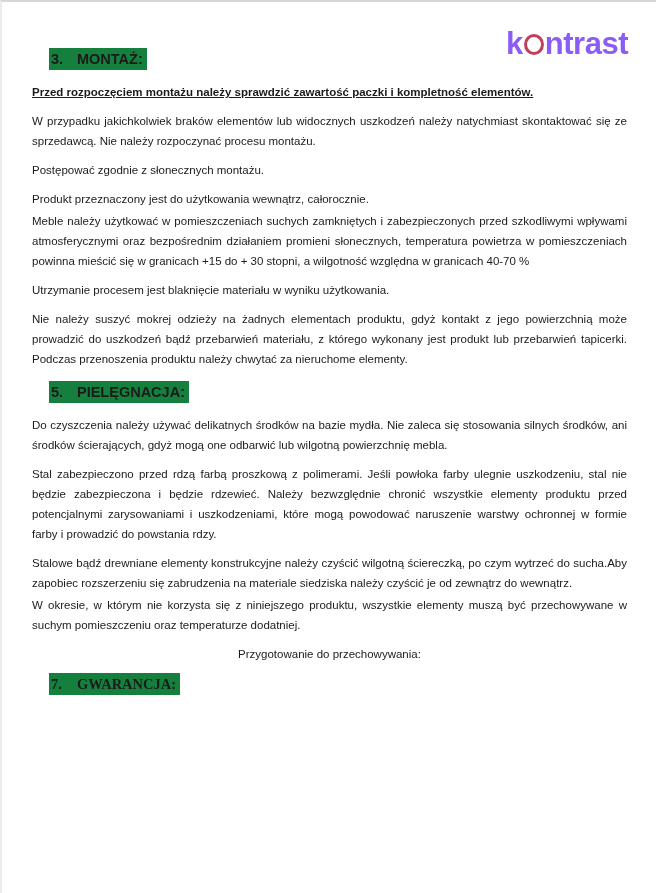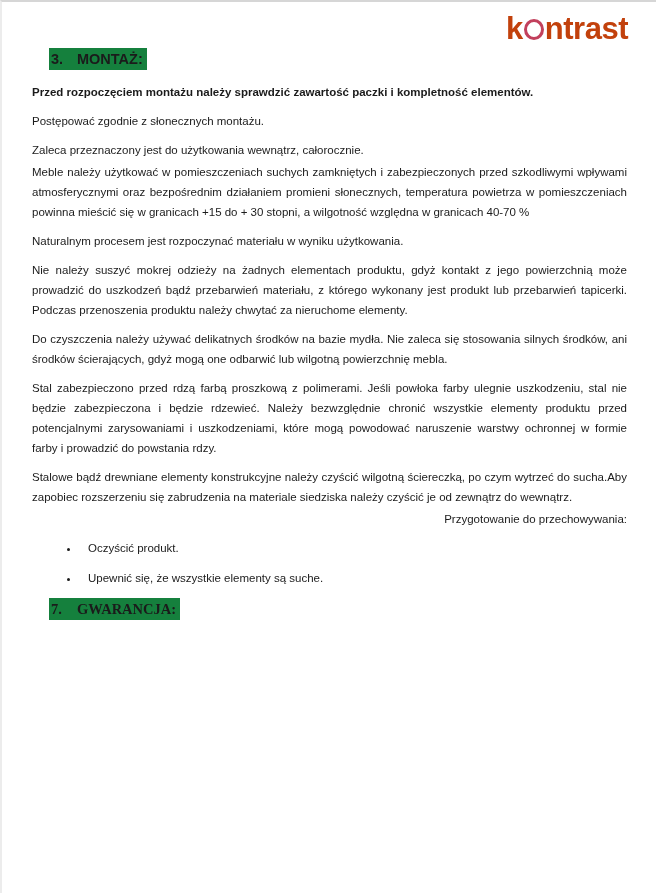--- a/index.html
+++ b/index.html
@@ -13,26 +13,26 @@
     border-left: 2px solid #ececec;
     box-sizing: border-box;
     overflow: hidden;
     font-family: "Liberation Sans", sans-serif;
     color: #1b1b1b;
   }
 
   
   .logo {
     position: absolute;
-    top: 9px;
+    top: 24px;
     right: 28px;
     font-size: 31px;
     font-weight: 700;
     letter-spacing: -0.5px;
-    color: #c2410c;
+    color: #8b5cf6;
     white-space: nowrap;
   }
   .logo .o-ring {
     display: inline-block;
     width: 14px;
     height: 15px;
     border: 3px solid #c2405c;
     border-radius: 50%;
     margin: 0 1px;
     vertical-align: -1px;
@@ -60,22 +60,22 @@
     display: inline-block;
     min-width: 26px;
   }
   p.body-p {
     font-size: 11.5px;
     line-height: 20px;
     margin: 0 0 9px 0;
     text-align: justify;
   }
   p.body-p.tight { margin-bottom: 2px; }
-  p.body-p.bold  { font-weight: 700; }
-  p.body-p.noj   { text-align: right; }
+  p.body-p.bold  { font-weight: 700; text-decoration: underline; }
+  p.body-p.noj   { text-align: center; }
   ul.bullets {
     margin: 4px 0 6px 0;
     padding: 0 0 0 48px;
   }
   ul.bullets li {
     font-size: 11.5px;
     line-height: 20px;
     margin-bottom: 10px;
     padding-left: 8px;
   }
@@ -90,36 +90,39 @@
   </div>
 
   <div class="content">
 
     <div class="heading first">
       <span class="hl">
         <span class="num">3.</span><span>MONTAŻ:</span>
       </span>
     </div>
     <p class="body-p bold">Przed rozpoczęciem montażu należy sprawdzić zawartość paczki i kompletność elementów.</p>
+    <p class="body-p">W przypadku jakichkolwiek braków elementów lub widocznych uszkodzeń należy natychmiast skontaktować się ze sprzedawcą. Nie należy rozpoczynać procesu montażu.</p>
     <p class="body-p">Postępować zgodnie z słonecznych montażu.</p>
 
-    <p class="body-p tight">Zaleca przeznaczony jest do użytkowania wewnątrz, całorocznie.</p>
+    <p class="body-p tight">Produkt przeznaczony jest do użytkowania wewnątrz, całorocznie.</p>
     <p class="body-p">Meble należy użytkować w pomieszczeniach suchych zamkniętych i zabezpieczonych przed szkodliwymi wpływami atmosferycznymi oraz bezpośrednim działaniem promieni słonecznych, temperatura powietrza w pomieszczeniach powinna mieścić się w granicach +15 do + 30 stopni, a wilgotność względna w granicach 40-70 %</p>
-    <p class="body-p">Naturalnym procesem jest rozpoczynać materiału w wyniku użytkowania.</p>
+    <p class="body-p">Utrzymanie procesem jest blaknięcie materiału w wyniku użytkowania.</p>
     <p class="body-p">Nie należy suszyć mokrej odzieży na żadnych elementach produktu, gdyż kontakt z jego powierzchnią może prowadzić do uszkodzeń bądź przebarwień materiału, z którego wykonany jest produkt lub przebarwień tapicerki. Podczas przenoszenia produktu należy chwytać za nieruchome elementy.</p>
 
+    <div class="heading">
+      <span class="hl">
+        <span class="num">5.</span><span>PIELĘGNACJA:</span>
+      </span>
+    </div>
     <p class="body-p">Do czyszczenia należy używać delikatnych środków na bazie mydła. Nie zaleca się stosowania silnych środków, ani środków ścierających, gdyż mogą one odbarwić lub wilgotną powierzchnię mebla.</p>
     <p class="body-p">Stal zabezpieczono przed rdzą farbą proszkową z polimerami. Jeśli powłoka farby ulegnie uszkodzeniu, stal nie będzie zabezpieczona i będzie rdzewieć. Należy bezwzględnie chronić wszystkie elementy produktu przed potencjalnymi zarysowaniami i uszkodzeniami, które mogą powodować naruszenie warstwy ochronnej w formie farby i prowadzić do powstania rdzy.</p>
     <p class="body-p tight">Stalowe bądź drewniane elementy konstrukcyjne należy czyścić wilgotną ściereczką, po czym wytrzeć do sucha.Aby zapobiec rozszerzeniu się zabrudzenia na materiale siedziska należy czyścić je od zewnątrz do wewnątrz.</p>
 
+    <p class="body-p">W okresie, w którym nie korzysta się z niniejszego produktu, wszystkie elementy muszą być przechowywane w suchym pomieszczeniu oraz temperaturze dodatniej.</p>
     <p class="body-p noj">Przygotowanie do przechowywania:</p>
-    <ul class="bullets">
-      <li>Oczyścić produkt.</li>
-      <li>Upewnić się, że wszystkie elementy są suche.</li>
-    </ul>
 
     <div class="heading last">
       <span class="hl">
         <span class="num">7.</span><span>GWARANCJA:</span>
       </span>
     </div>
 
   </div>
 </div>
 

